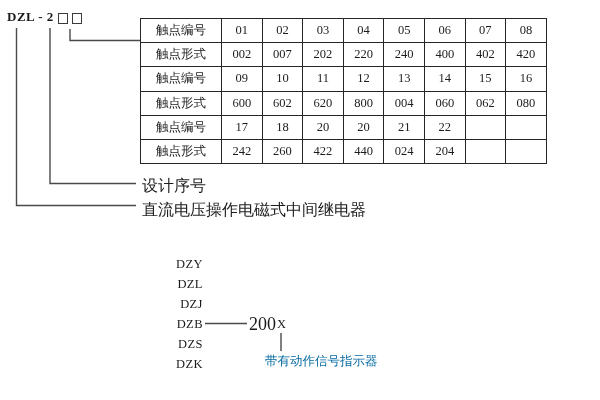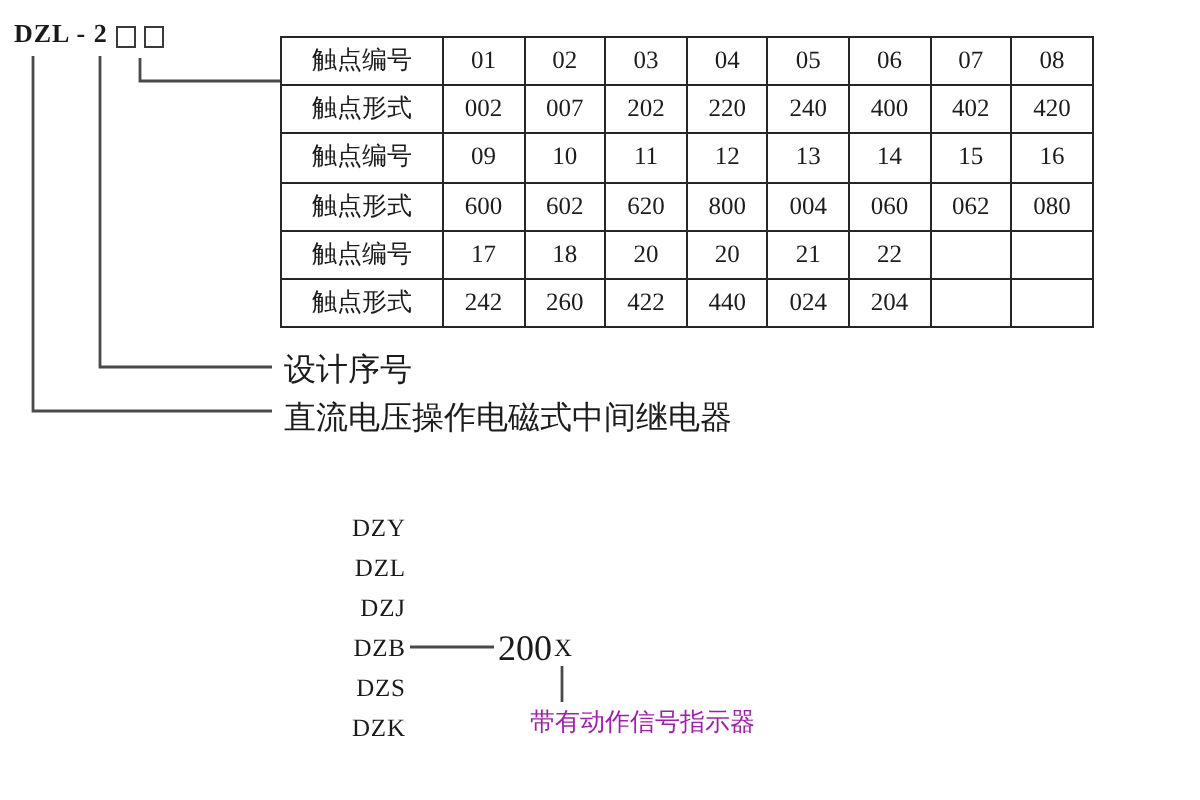--- a/index.html
+++ b/index.html
@@ -29,21 +29,21 @@
   .lab.design{left:142px;top:179px;}
   .lab.relay{left:142px;top:203px;}
   
   .prefixes{position:absolute;left:176px;top:254px;text-align:right;}
   .prefix-item{height:20px;line-height:20px;font-size:12.5px;font-weight:500;
     letter-spacing:0.4px;color:#1a1a1a;}
   .dzb-val{position:absolute;left:249px;top:314px;height:20px;line-height:20px;
     font-size:18px;font-weight:500;color:#1a1a1a;}
   .dzb-x{position:absolute;left:277px;top:314px;height:20px;line-height:20px;
     font-size:12.5px;font-weight:500;color:#1a1a1a;}
-  .indicator{position:absolute;left:265px;top:354px;font-size:12.5px;color:#a21caf;
+  .indicator{position:absolute;left:265px;top:354px;font-size:12.5px;color:#0369a1;
     white-space:nowrap;line-height:14px;text-align:center;}
 </style>
 </head>
 <body>
 
 <div class="stage">
 
   <div class="model">
     <span class="code">DZL - 2</span>
     <span class="box"></span>

